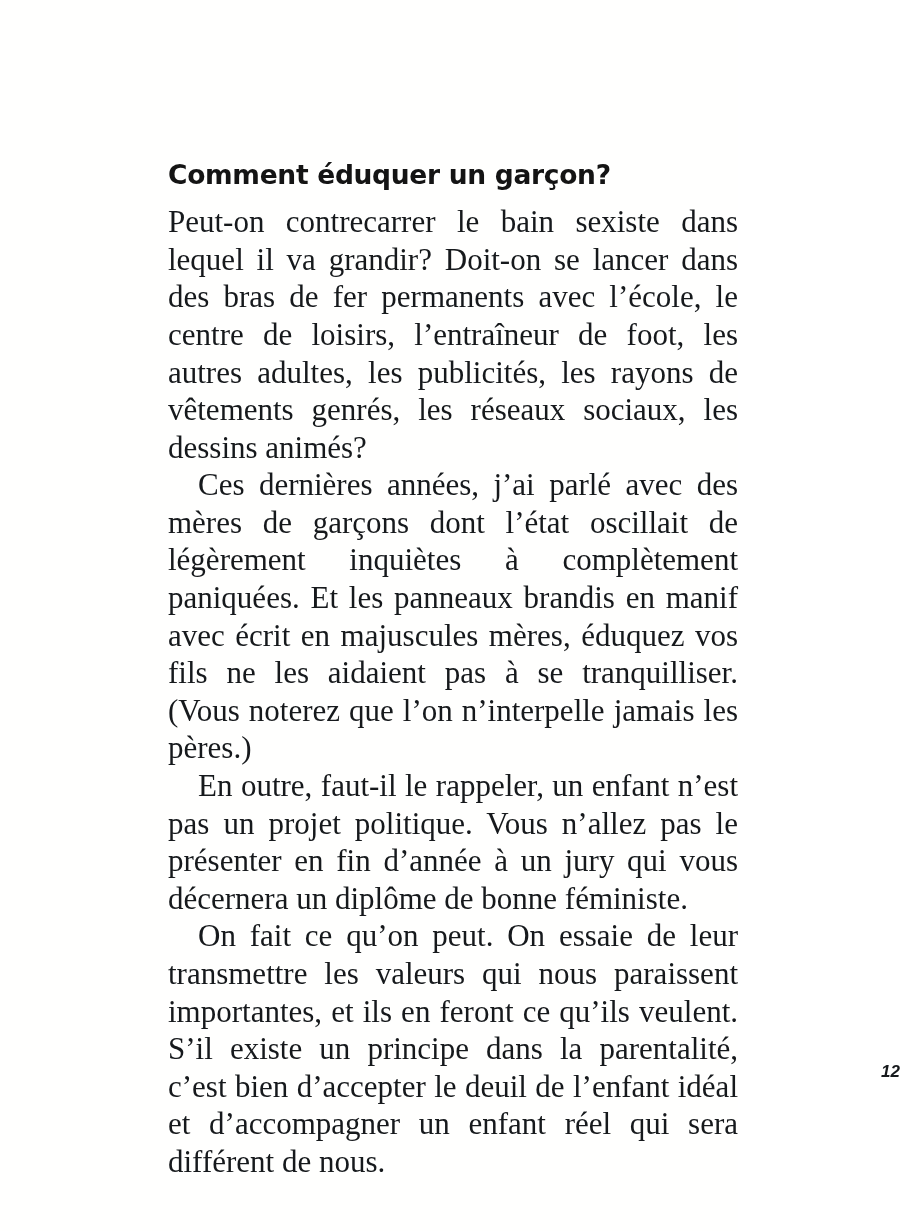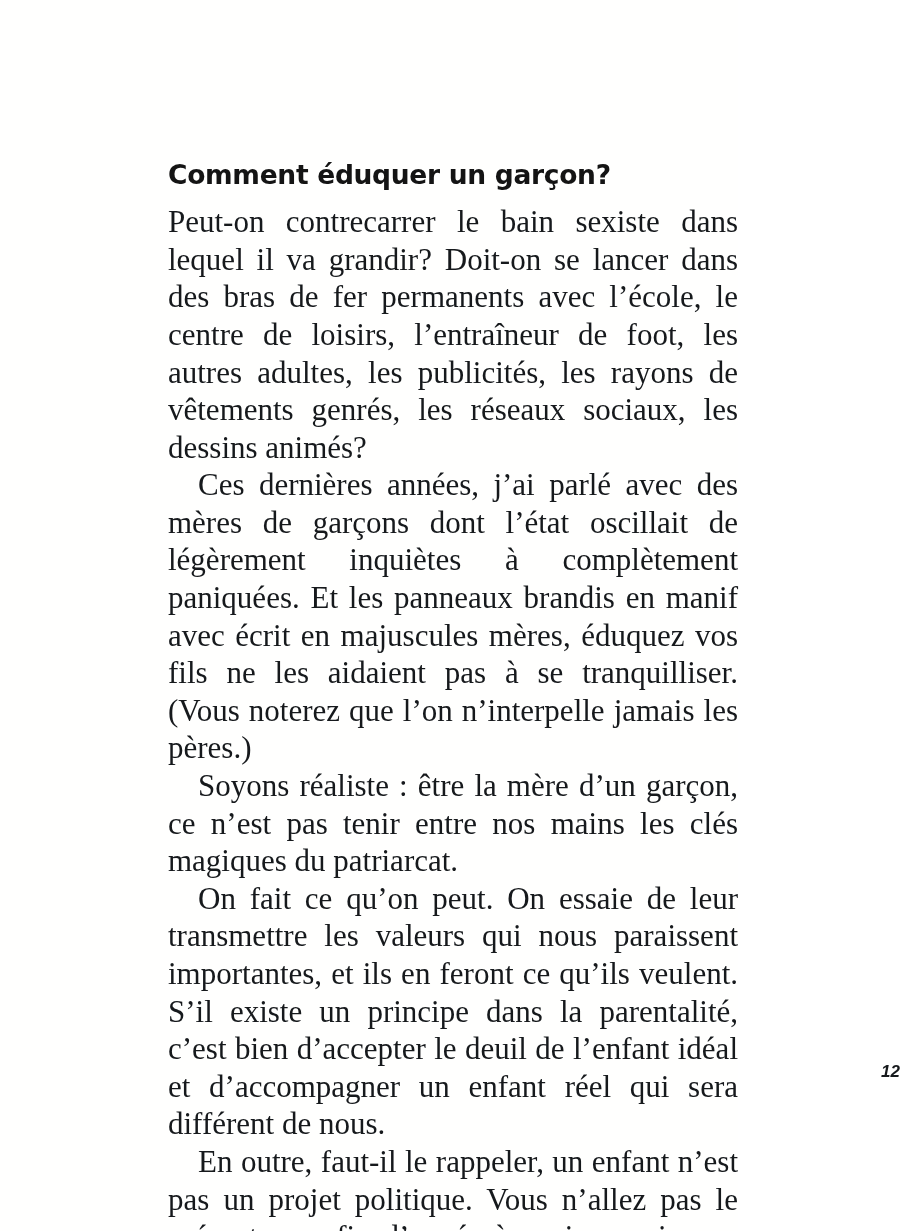--- a/index.html
+++ b/index.html
@@ -77,21 +77,20 @@
 <body>
 
 <div class="page">
 
   <div class="text-block">
     <h1 class="chapter-title">Comment éduquer un garçon?</h1>
 
     <div id="paragraphs">
         <p class="body-par"><span>Peut-on contrecarrer le bain sexiste dans lequel il va grandir? Doit-on se lancer dans des bras de fer permanents avec l’école, le centre de loisirs, l’entraîneur de foot, les autres adultes, les publicités, les rayons de vêtements genrés, les réseaux sociaux, les dessins animés?</span></p>
         <p class="body-par indent"><span>Ces dernières années, j’ai parlé avec des mères de garçons dont l’état oscillait de </span><span class="ital">légèrement inquiètes</span><span> à </span><span class="ital">complètement paniquées</span><span>. Et les panneaux brandis en manif avec écrit en majuscules </span><span class="ital">mères, éduquez vos fils</span><span> ne les aidaient pas à se tranquilliser. (Vous noterez que l’on n’interpelle jamais les pères.)</span></p>
-        <p class="body-par indent"><span>Soyons réaliste : être la mère d’un garçon, ce n’est pas tenir entre nos mains les clés magiques du patriarcat.</span></p>
+        <p class="body-par indent"><span>En outre, faut-il le rappeler, un enfant n’est pas un projet politique. Vous n’allez pas le présenter en fin d’année à un jury qui vous décernera un diplôme de bonne féministe.</span></p>
         <p class="body-par indent"><span>On fait ce qu’on peut. On essaie de leur transmettre les valeurs qui nous paraissent importantes, et ils en feront ce qu’ils veulent. S’il existe un principe dans la parentalité, c’est bien d’accepter le deuil de l’enfant idéal et d’accompagner un enfant réel qui sera différent de nous.</span></p>
-        <p class="body-par indent"><span>En outre, faut-il le rappeler, un enfant n’est pas un projet politique. Vous n’allez pas le présenter en fin d’année à un jury qui vous décernera un diplôme de bonne féministe.</span></p>
       </div>
   </div>
 
   <div class="folio">12</div>
 
 </div>
 
 </body></html>

